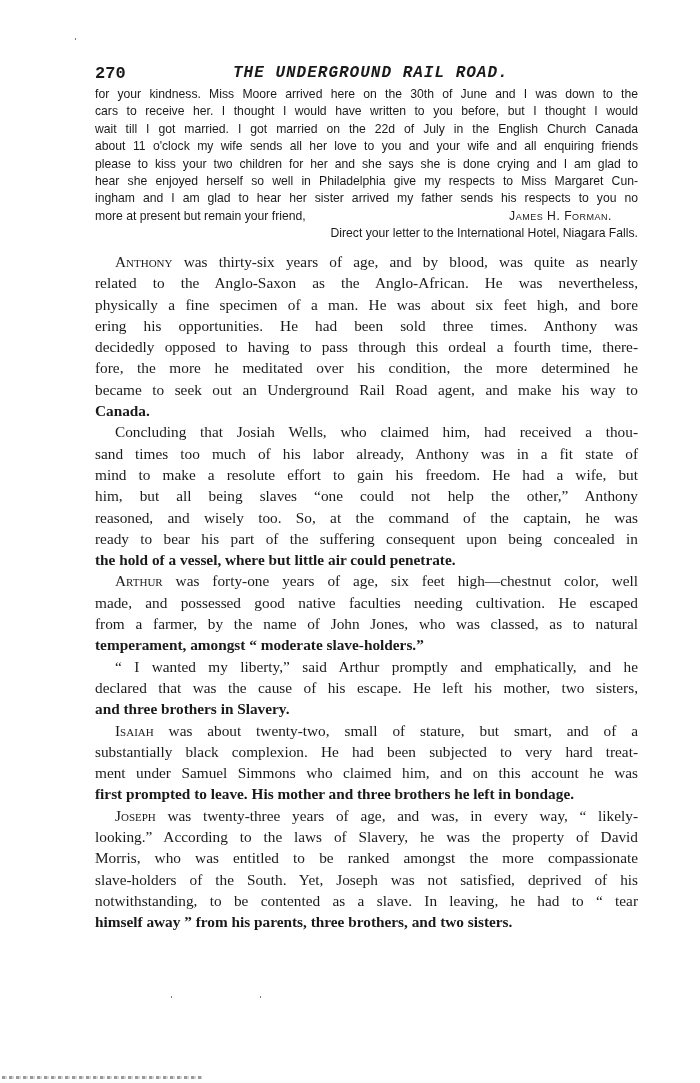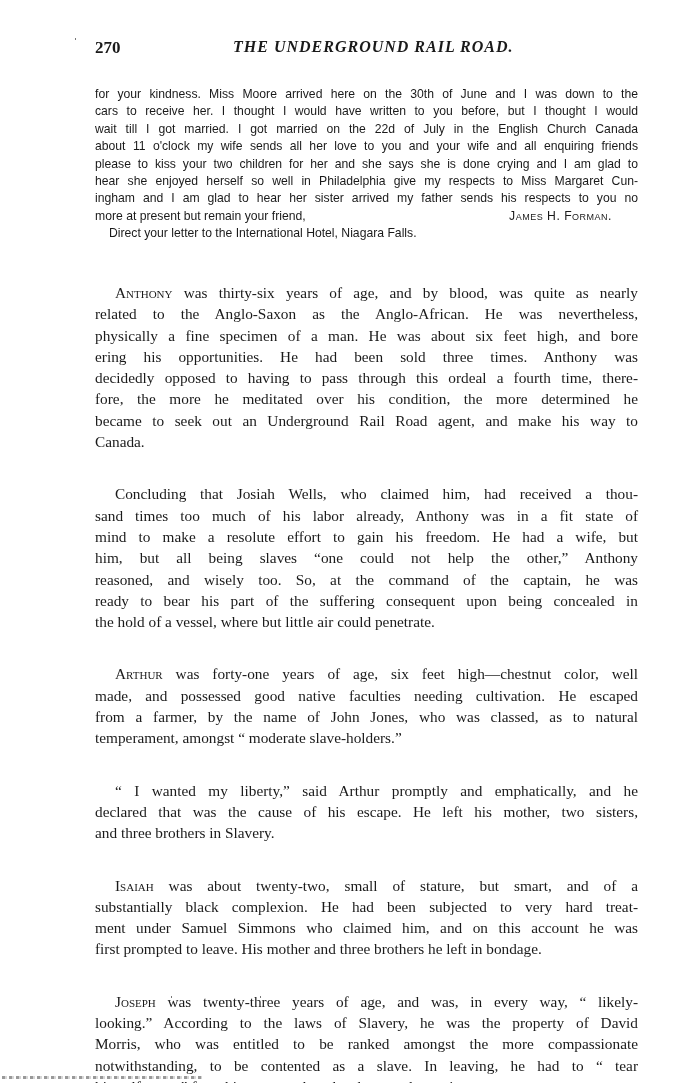--- a/index.html
+++ b/index.html
@@ -1,29 +1,29 @@
 <!DOCTYPE html>
 <html><head>
 <meta charset="utf-8">
 <style>
   html, body { margin: 0; padding: 0; background: #ffffff; }
   body { width: 700px; height: 1083px; position: relative; overflow: hidden; color: #1a1a1a; }
   .page { position: absolute; left: 0; top: 0; width: 700px; height: 1083px; }
-  .header { position: absolute; left: 95px; top: 38px; width: 545px; height: 22px; font-family: Liberation Serif, serif; }
+  .header { position: absolute; left: 95px; top: 64px; width: 545px; height: 22px; font-family: Liberation Mono, monospace; }
   .page-number { position: absolute; left: 0; top: 0; font-size: 17px; font-weight: bold; }
   .running-title { position: absolute; left: 138px; top: 0; font-size: 16px; font-style: italic; font-weight: bold; letter-spacing: 1px; }
   .letter { position: absolute; left: 95px; top: 86px; width: 543px; font-family: Liberation Sans, sans-serif; font-size: 12.2px; line-height: 17.4px; }
   .line { white-space: nowrap; text-align: justify; text-align-last: justify; }
   .signoff-row { display: flex; justify-content: space-between; white-space: nowrap; }
   .signature { font-variant: small-caps; letter-spacing: 0.5px; margin-right: 26px; }
-  .postscript { padding-left: 14px; white-space: nowrap; }
+  .postscript { padding-left: 14px; white-space: nowrap; text-align: right; }
   .body-text { position: absolute; left: 95px; top: 251px; width: 543px; font-family: "Liberation Serif", serif; font-size: 15.3px; line-height: 21.3px; }
   .para { margin: 0; }
-  .para .line.first { padding-left: 20px; margin-top: 31px; }
-  .para .line.last { text-align-last: left; }
+  .para .line.first { padding-left: 20px; }
+  .para .line.last { text-align-last: left; font-weight: bold; }
   .sc { font-variant: small-caps; }
   .scan-noise { position: absolute; left: 2px; top: 1076px; width: 200px; height: 3px; background: repeating-linear-gradient(90deg, #555 0 3px, #bbb 3px 5px, transparent 5px 7px); opacity: 0.6; }
   .speck { position: absolute; width: 1px; height: 2px; background: #777; }
 </style>
 </head>
 <body>
 
 <div class="page">
 
   <div class="header">
@@ -86,20 +86,21 @@
       <div class="line first"><span class="sc">Isaiah</span><span> was about twenty-two, small of stature, but smart, and of a</span></div>
       <div class="line">substantially black complexion.  He had been subjected to very hard treat-</div>
       <div class="line">ment under Samuel Simmons who claimed him, and on this account he was</div>
       <div class="line last">first prompted to leave.  His mother and three brothers he left in bondage.</div>
     </div>
 
     <div class="para">
       <div class="line first"><span class="sc">Joseph</span><span> was twenty-three years of age, and was, in every way, “ likely-</span></div>
       <div class="line">looking.”  According to the laws of Slavery, he was the property of David</div>
       <div class="line">Morris, who was entitled to be ranked amongst the more compassionate</div>
+      <div class="line">slave-holders of the South.  Yet, Joseph was not satisfied, deprived of his</div>
       <div class="line">notwithstanding, to be contented as a slave.  In leaving, he had to “ tear</div>
       <div class="line last">himself away ” from his parents, three brothers, and two sisters.</div>
     </div>
 
   </div>
 
   <div class="speck" style="left:75px; top:38px;"></div>
   <div class="speck" style="left:171px; top:996px;"></div>
   <div class="speck" style="left:260px; top:996px;"></div>
   <div class="scan-noise"></div>

